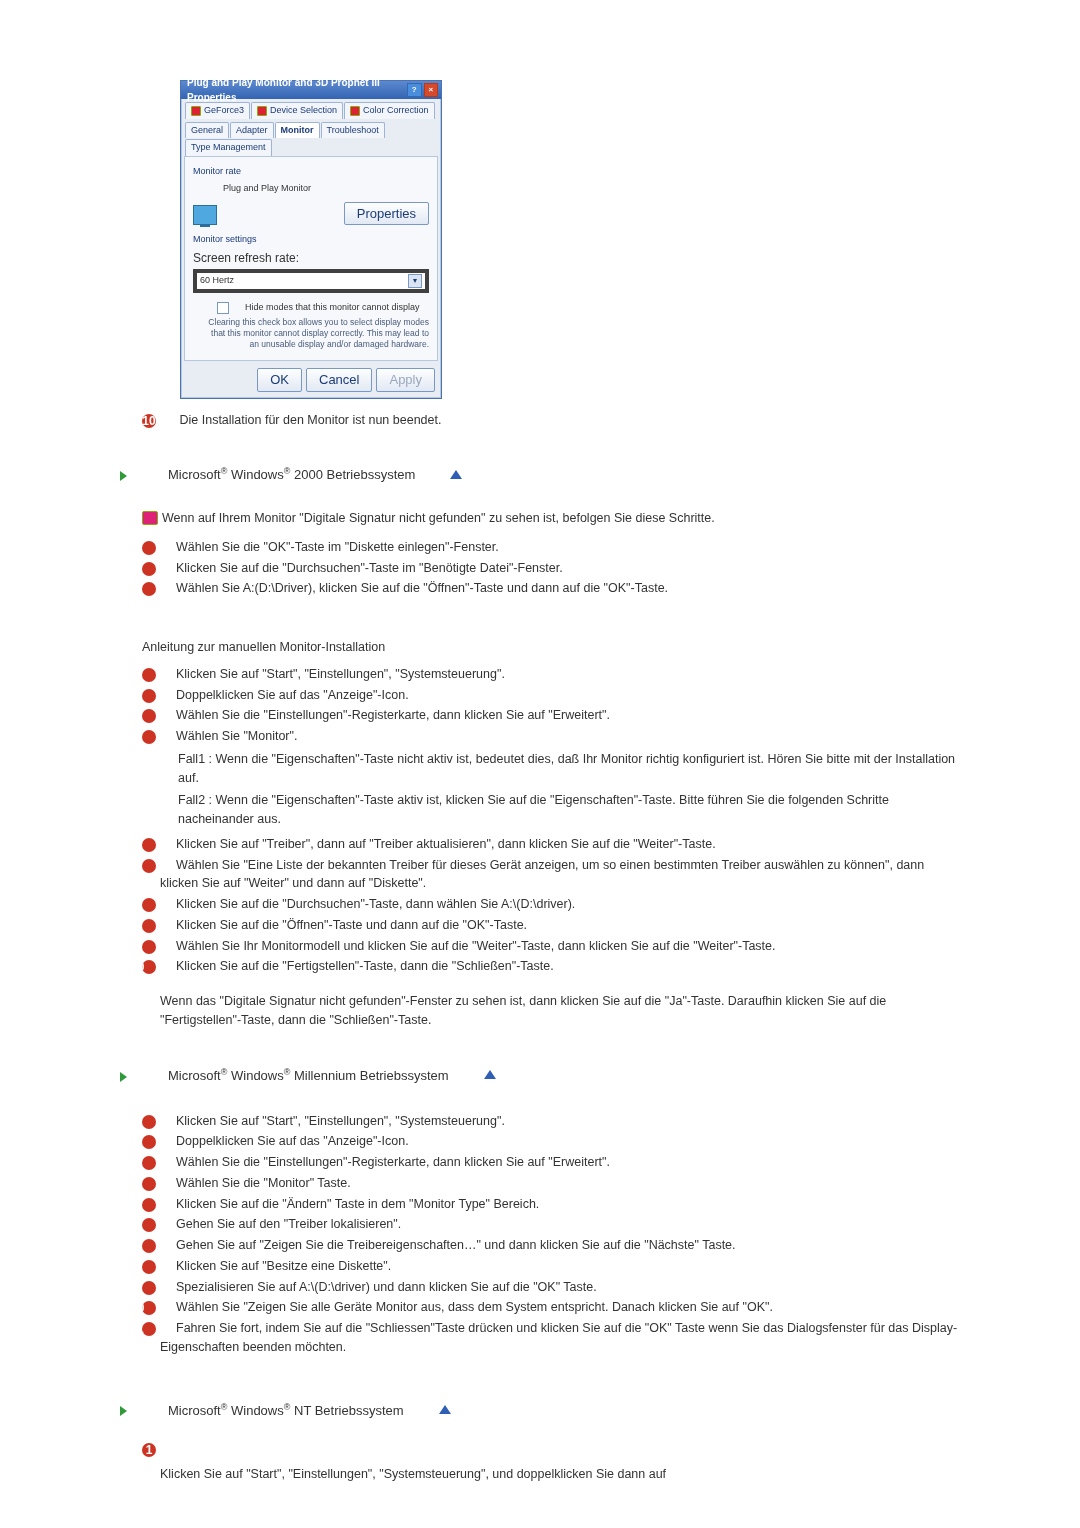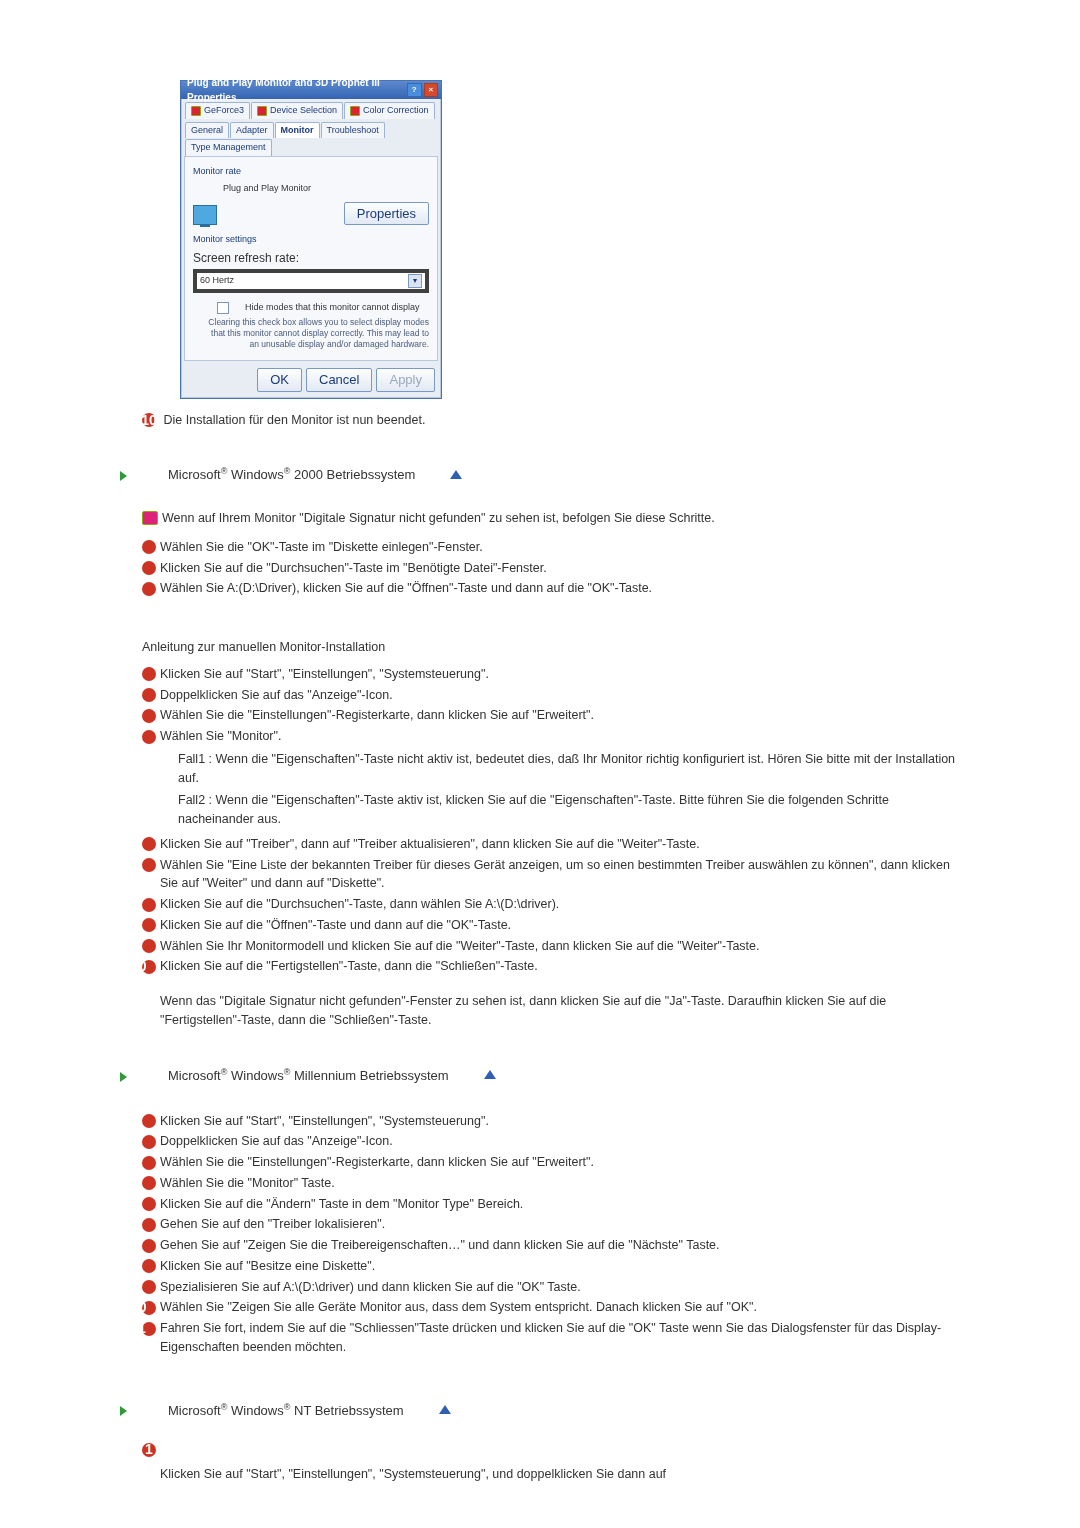--- a/index.html
+++ b/index.html
@@ -112,23 +112,23 @@
     padding:4px 6px 6px 6px;
   }
   .dialog .footer .xp-btn.disabled { color:#9aa8be; }
 
   
   .bullet {
     display:inline-flex;
     width:14px;height:14px;border-radius:50%;
     background:#cc3322;
     color:#fff;
-    font-size:14px; font-weight:bold;
+    font-size:12px; font-weight:bold;
     align-items:center;justify-content:center;
-    margin-right:4px;
+    margin-right:20px;
     flex:0 0 auto;
     position:relative; top:1px;
   }
   .arrow-green {
     display:inline-block;
     width:0;height:0;
     border-top:5px solid transparent;
     border-bottom:5px solid transparent;
     border-left:7px solid #2e9a3a;
     margin-right:6px;

